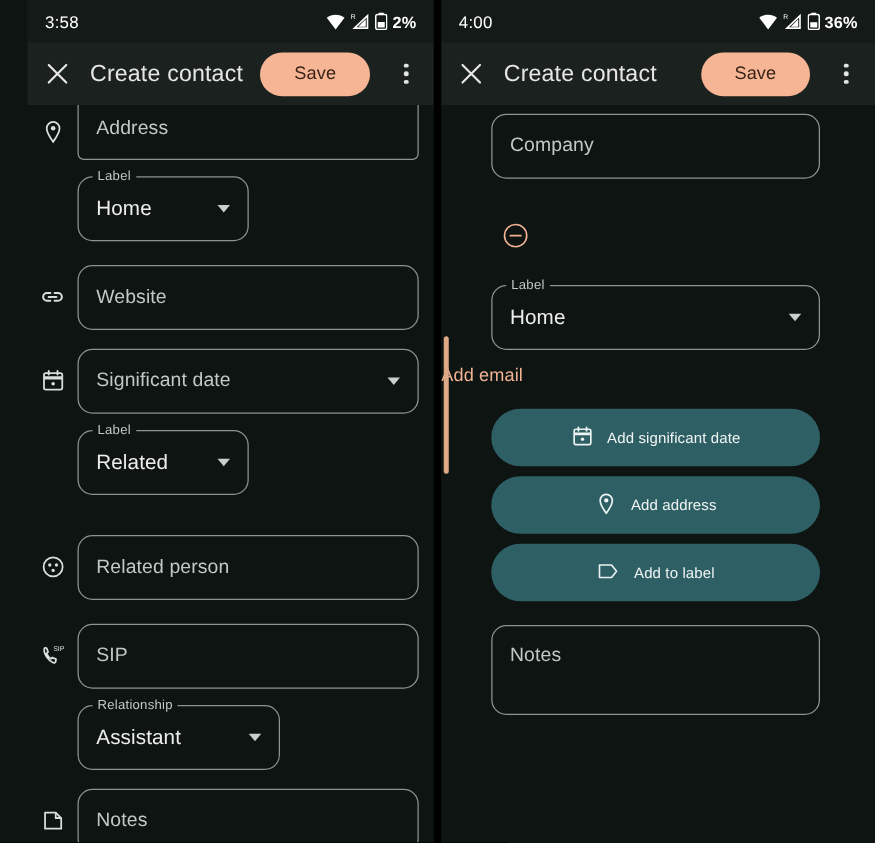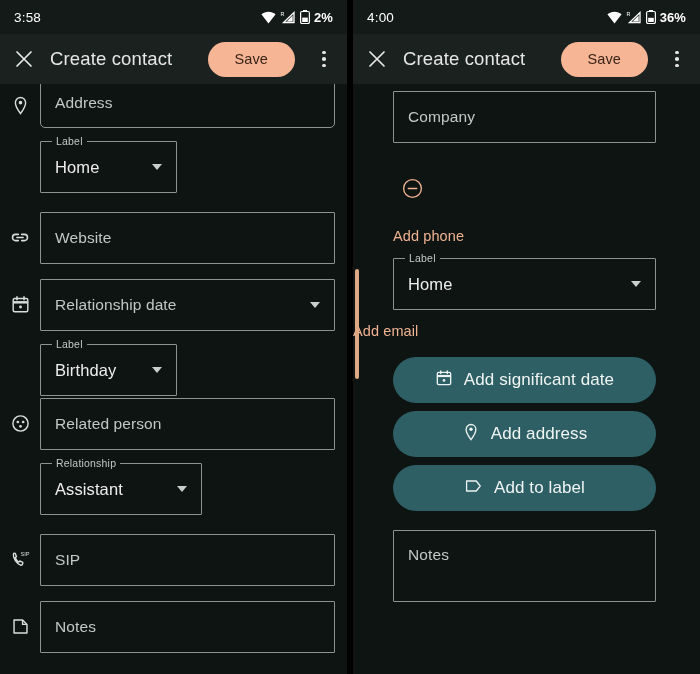--- a/index.html
+++ b/index.html
@@ -9,21 +9,21 @@
     font-family: "Liberation Sans", sans-serif;
     overflow: hidden;
   }
   .screens { display: flex; width: 700px; height: 674px; }
   .phone {
     position: relative;
     height: 674px;
     background: #0E1412;
     overflow: hidden;
   }
-  .phone.left  { width: 347px; }
+  .phone.left  { width: 347px; padding-left: 22px; }
   .gap { width: 6px; height: 674px; background: #000; }
   .phone.right { width: 347px; }
 
   
   .statusbar {
     height: 34px;
     background: #141A18;
     display: flex; align-items: center;
     padding: 0 14px;
     color: #FFFFFF;
@@ -100,21 +100,21 @@
     display: flex;
     justify-content: center;
     padding-top: 16px;
   }
   .ficon.blank { visibility: hidden; }
 
   
   .field {
     position: relative;
     border: 1px solid #8C9490;
-    border-radius: 1px;
+    border-radius: 12px;
     background: transparent;
     height: 52px;
     display: flex; align-items: center;
     padding: 0 14px;
     cursor: text;
   }
   .field .ph {
     color: #C2C8C5;
     font-size: 15.5px;
     letter-spacing: .1px;
@@ -166,21 +166,21 @@
     display: inline-block;
   }
 
   .tealbtn {
     background: #2D5F64;
     border: none;
     border-radius: 26px;
     height: 46px;
     width: 100%;
     color: #F0F4F3;
-    font-size: 17px;
+    font-size: 12px;
     font-family: "Liberation Sans", sans-serif;
     display: flex; align-items: center; justify-content: center;
     gap: 11px;
     cursor: pointer;
     letter-spacing: .1px;
   }
 
   .scrollbar {
     position: absolute;
     left: 2px;
@@ -301,74 +301,74 @@
           <span class="ficon">
             <svg width="19" height="19" viewBox="0 0 20 20">
                 <rect x="2.3" y="3.6" width="15.4" height="14" rx="1.6" fill="none" stroke="#D9DEDB" stroke-width="1.5"></rect>
                 <path d="M2.3 7.7h15.4" stroke="#D9DEDB" stroke-width="2.6"></path>
                 <path d="M6.3 1.9v3M13.7 1.9v3" stroke="#D9DEDB" stroke-width="1.6" stroke-linecap="round"></path>
                 <circle cx="10" cy="12.6" r="1.5" fill="#D9DEDB"></circle>
               </svg>
           </span>
           <div style="flex:1">
             <div class="field">
-              <span class="ph">Relationship date</span>
+              <span class="ph">Significant date</span>
               <span class="caret-dn"></span>
             </div>
           </div>
         </div>
 
         <div class="frow" style="margin-top:13px">
           <span class="ficon blank"></span>
           <div style="width:137px">
             <div class="field">
               <span class="legend">Label</span>
-              <span class="val">Birthday</span>
+              <span class="val">Related</span>
               <span class="caret-dn"></span>
             </div>
           </div>
         </div>
 
-        <div class="frow" style="margin-top:2px">
+        <div class="frow" style="margin-top:32px">
           <span class="ficon">
             <svg width="19" height="19" viewBox="0 0 20 20">
                 <circle cx="10" cy="10" r="8" fill="none" stroke="#D9DEDB" stroke-width="1.5"></circle>
                 <circle cx="7.2" cy="8.4" r="1.4" fill="#D9DEDB"></circle>
                 <circle cx="12.8" cy="8.4" r="1.4" fill="#D9DEDB"></circle>
                 <circle cx="10" cy="13" r="1.4" fill="#D9DEDB"></circle>
               </svg>
           </span>
           <div style="flex:1">
             <div class="field">
               <span class="ph">Related person</span>
             </div>
           </div>
         </div>
 
-        <div class="frow" style="margin-top:13px">
-          <span class="ficon blank"></span>
-          <div style="width:162px">
-            <div class="field">
-              <span class="legend">Relationship</span>
-              <span class="val">Assistant</span>
-              <span class="caret-dn"></span>
-            </div>
-          </div>
-        </div>
-
         <div class="frow" style="margin-top:19px">
           <span class="ficon">
             <svg width="21" height="20" viewBox="0 0 21 20">
               <path d="M3.4 4.2c-.6 3.9 3.4 9.4 7.2 11 1 .4 1.9-.4 2-1.3l.2-1.6-3-1.3-1 1.1c-1.6-1-3-2.8-3.6-4.6l1.3-.8L5.3 3.4 3.8 3.3z" fill="none" stroke="#D9DEDB" stroke-width="1.4" stroke-linejoin="round"></path>
               <text x="10.5" y="6.2" font-family="Liberation Sans, sans-serif" font-size="5.6" fill="#D9DEDB">SIP</text>
             </svg>
           </span>
           <div style="flex:1">
             <div class="field">
               <span class="ph">SIP</span>
+            </div>
+          </div>
+        </div>
+
+        <div class="frow" style="margin-top:13px">
+          <span class="ficon blank"></span>
+          <div style="width:162px">
+            <div class="field">
+              <span class="legend">Relationship</span>
+              <span class="val">Assistant</span>
+              <span class="caret-dn"></span>
             </div>
           </div>
         </div>
 
         <div class="frow" style="margin-top:15px">
           <span class="ficon">
             <svg width="19" height="19" viewBox="0 0 20 20">
                 <path d="M3.2 3.2h9l4.6 4.6v9H3.2z" fill="none" stroke="#D9DEDB" stroke-width="1.5" stroke-linejoin="round"></path>
                 <path d="M12.2 3.2v4.6h4.6" fill="none" stroke="#D9DEDB" stroke-width="1.5"></path>
               </svg>
@@ -438,23 +438,20 @@
 
       <div class="frow" style="padding-left:40px;margin-top:19px">
         <span class="remove-btn">
           <svg width="21" height="21" viewBox="0 0 22 22">
               <circle cx="11" cy="11" r="9.3" fill="none" stroke="#F0B293" stroke-width="1.4"></circle>
               <path d="M6.6 11h8.8" stroke="#F0B293" stroke-width="1.5" stroke-linecap="round"></path>
             </svg>
         </span>
       </div>
 
-      <div class="frow" style="padding-left:40px;margin-top:14px">
-        <span class="linkbtn">Add phone</span>
-      </div>
 
 
       <div class="frow" style="padding-left:40px;margin-top:14px">
         <div style="flex:1">
           <div class="field">
             <span class="legend">Label</span>
             <span class="val">Home</span>
             <span class="caret-dn"></span>
           </div>
         </div>

